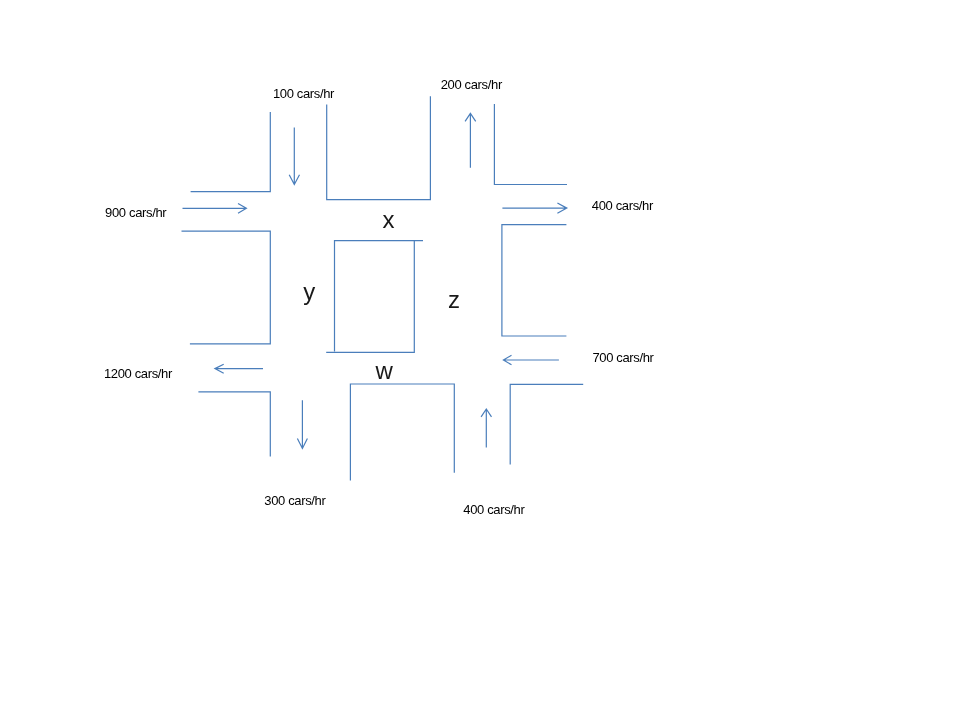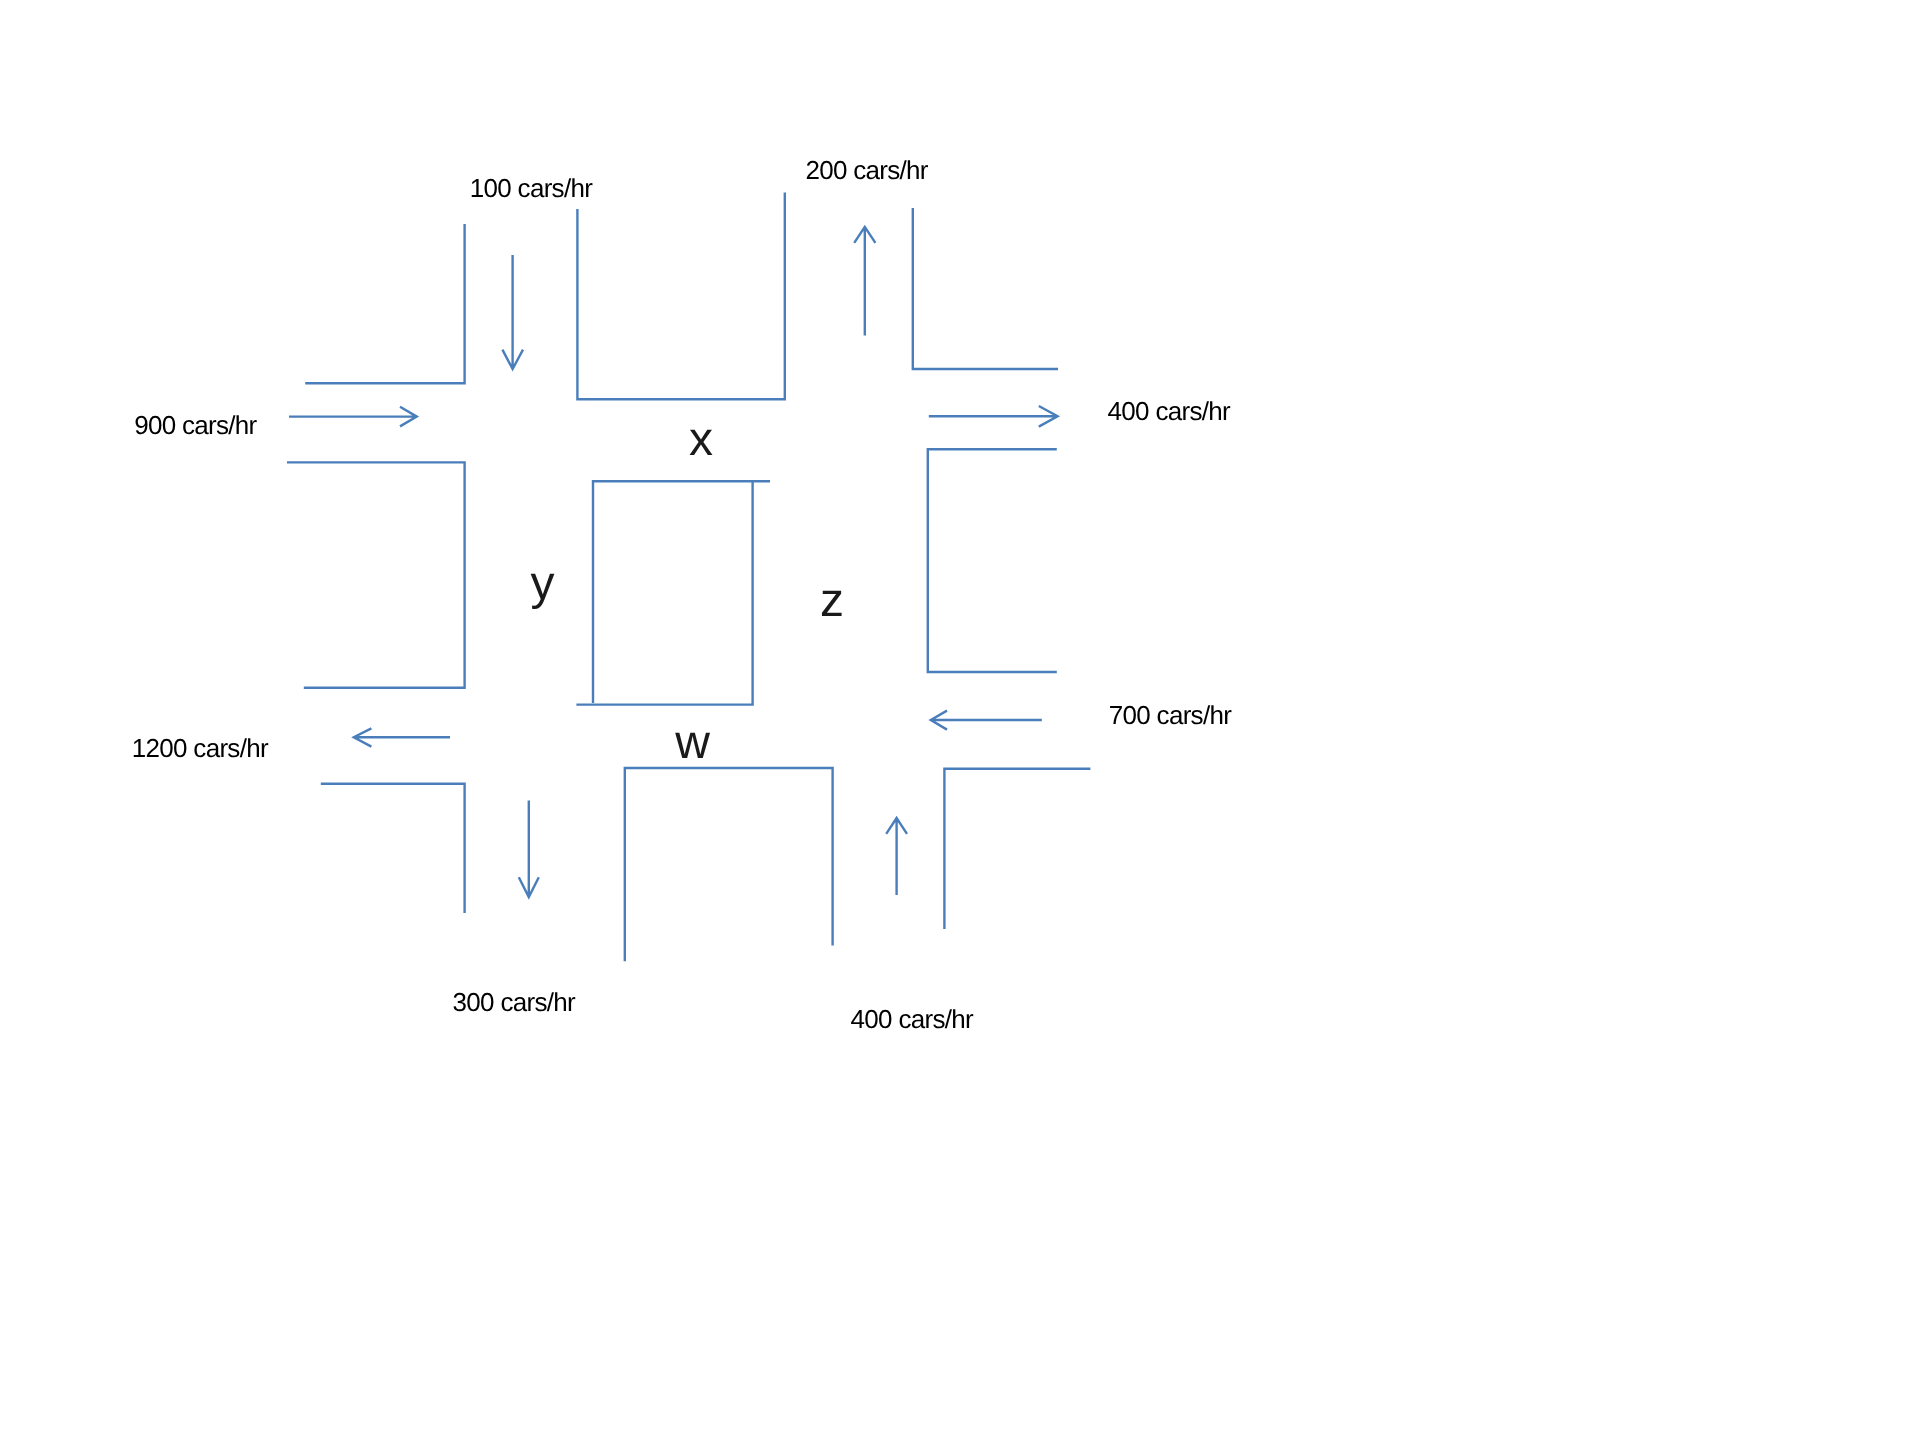--- a/index.html
+++ b/index.html
@@ -1,16 +1,16 @@
 <!DOCTYPE html>
 <html><head>
 <meta charset="utf-8">
 <style>
 html,body{margin:0;padding:0;background:#ffffff;}
-#page{position:relative;width:761px;height:720px;background:#ffffff;overflow:hidden;}
+#page{position:relative;width:761px;height:720px;background:#ffffff;overflow:hidden;margin-left:38px;}
 svg{position:absolute;top:0;left:0;}
 .lbl{font-family:"Liberation Sans",sans-serif;font-size:13px;letter-spacing:-0.35px;fill:#000000;}
 .var{font-family:"Liberation Sans",sans-serif;font-size:24px;fill:#1a1a1a;}
 </style>
 </head>
 <body>
 <div id="page">
 <svg width="960" height="720" viewBox="0 0 960 720">
 <g fill="none" stroke="#4a7ebb" stroke-width="1.2">
 

